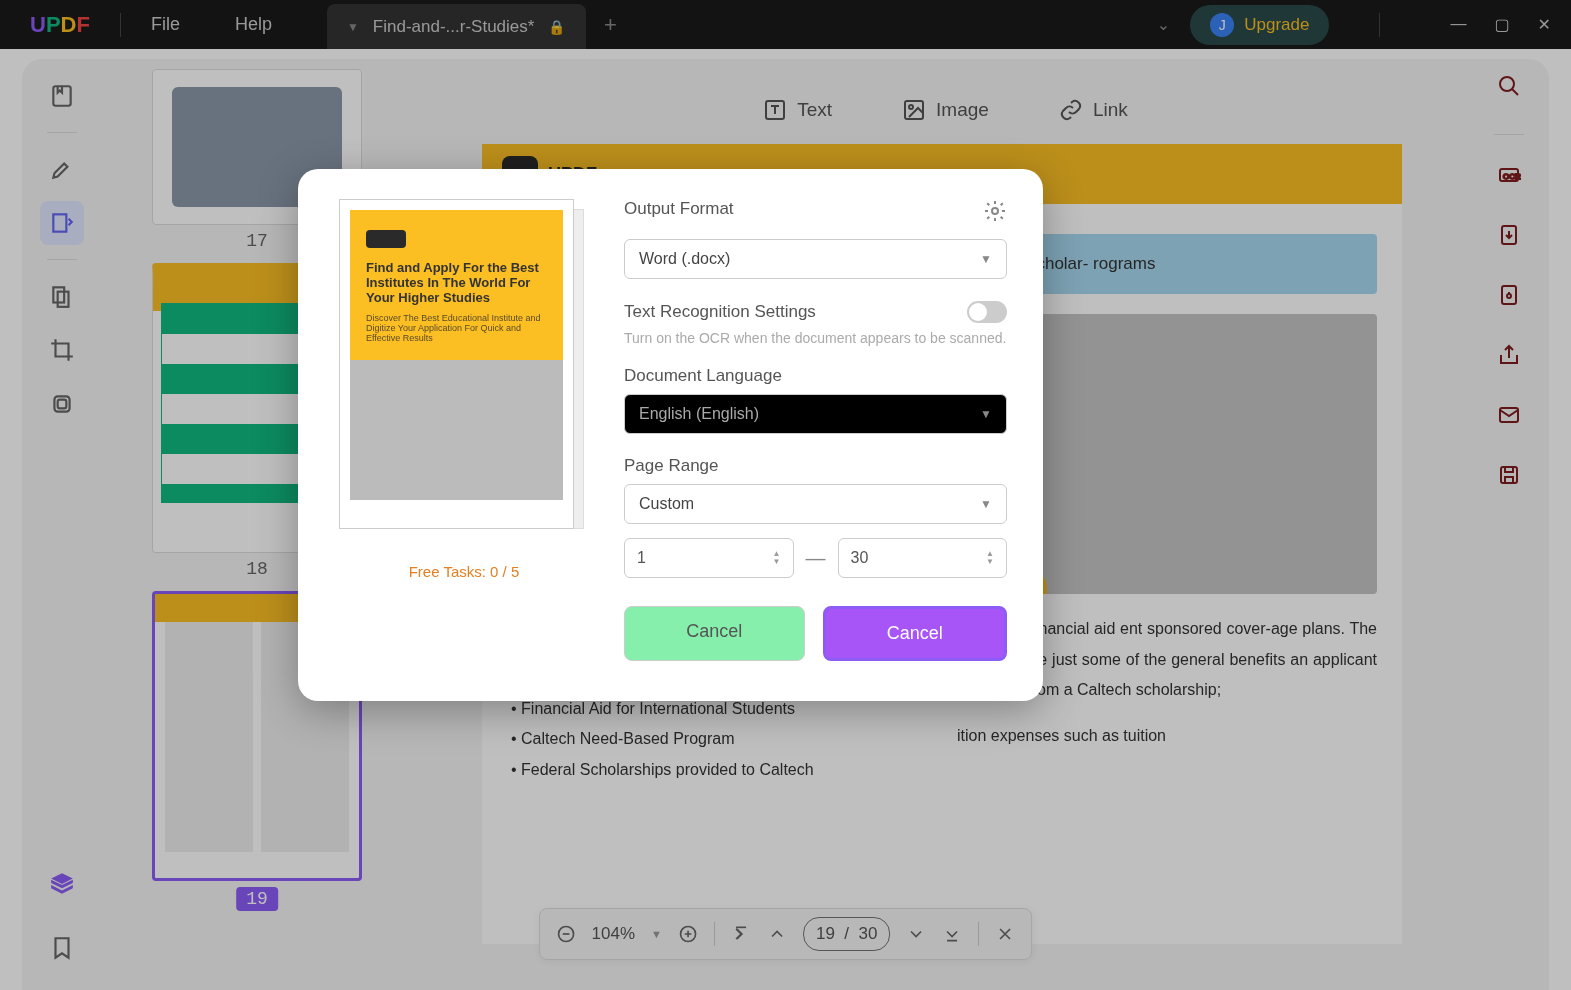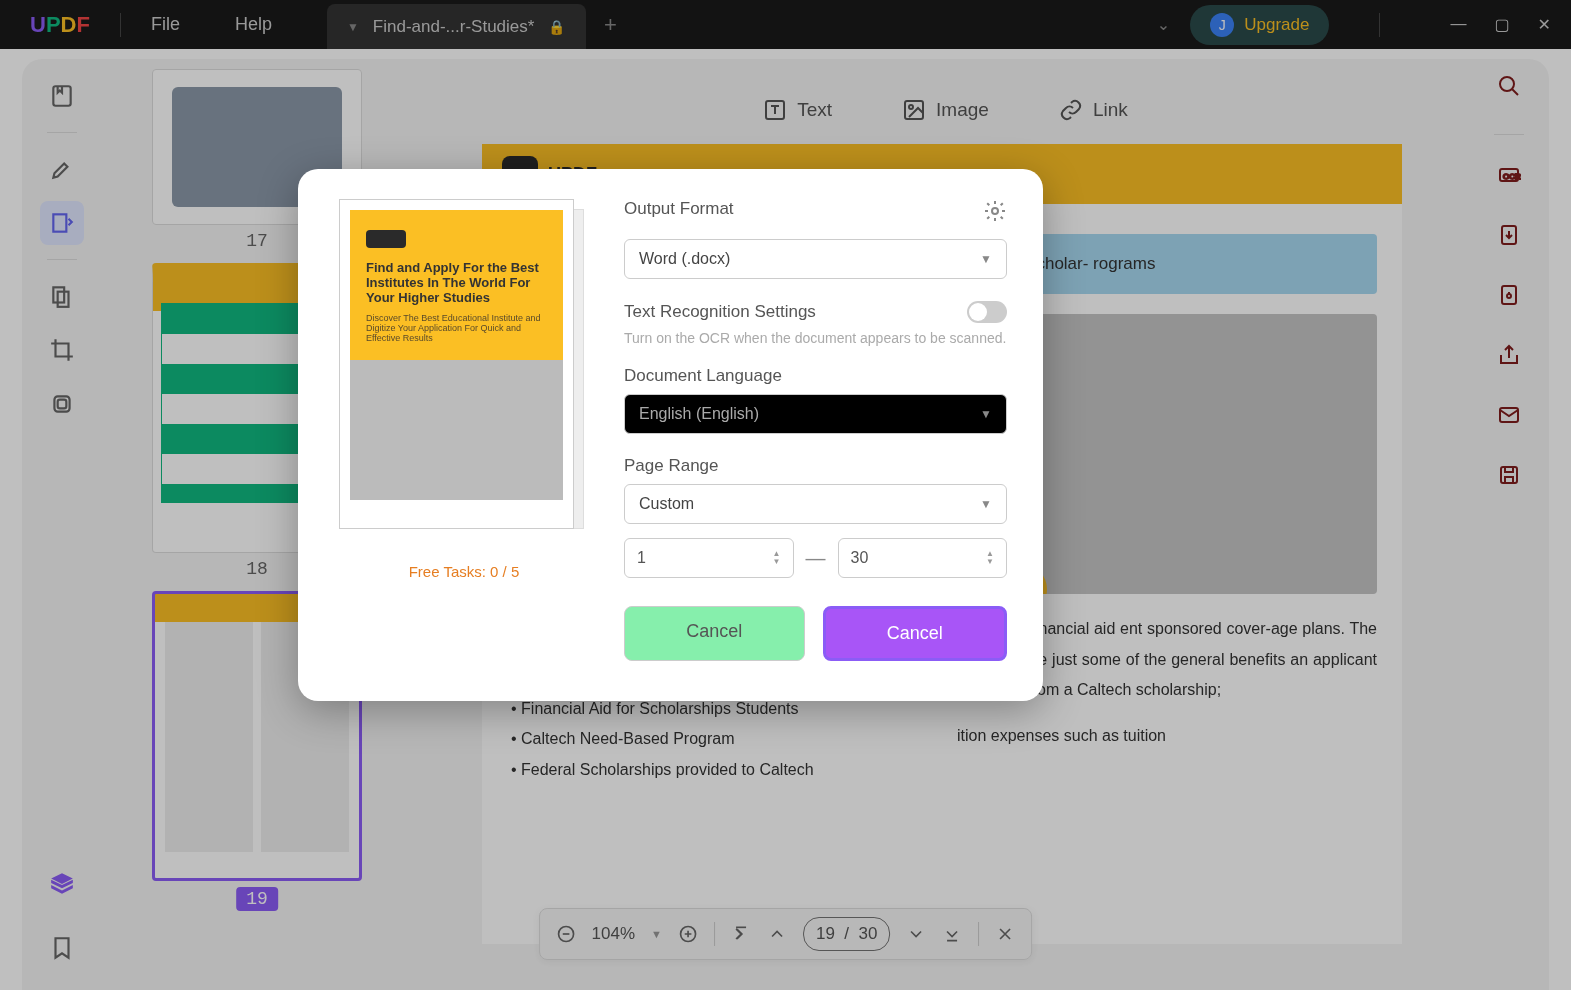--- a/index.html
+++ b/index.html
@@ -295,21 +295,21 @@
   </div>
 
   <div class="doc">
     <div class="doc-header">
       <div class="mini-logo"></div>
       <div class="brand">UPDF</div>
     </div>
     <div class="doc-body">
       <div class="doc-col">
         <div style="height:460px"></div>
-        <div class="bullet">• Financial Aid for Scholarships Students</div>
+        <div class="bullet">• Financial Aid for International Students</div>
         <div class="bullet">• Caltech Need-Based Program</div>
         <div class="bullet">• Federal Scholarships provided to Caltech</div>
       </div>
       <div class="doc-col">
         <div class="highlight-box">altech Scholar- rograms</div>
         <div class="doc-img-placeholder">
               <div class="circ"></div>
             </div>
         <div style="text-align:justify;">ships and financial aid ent sponsored cover-age plans. The following are just some of the general benefits an applicant might get from a Caltech scholarship;</div>
         <div style="margin-top:16px;">ition expenses such as tuition</div>

